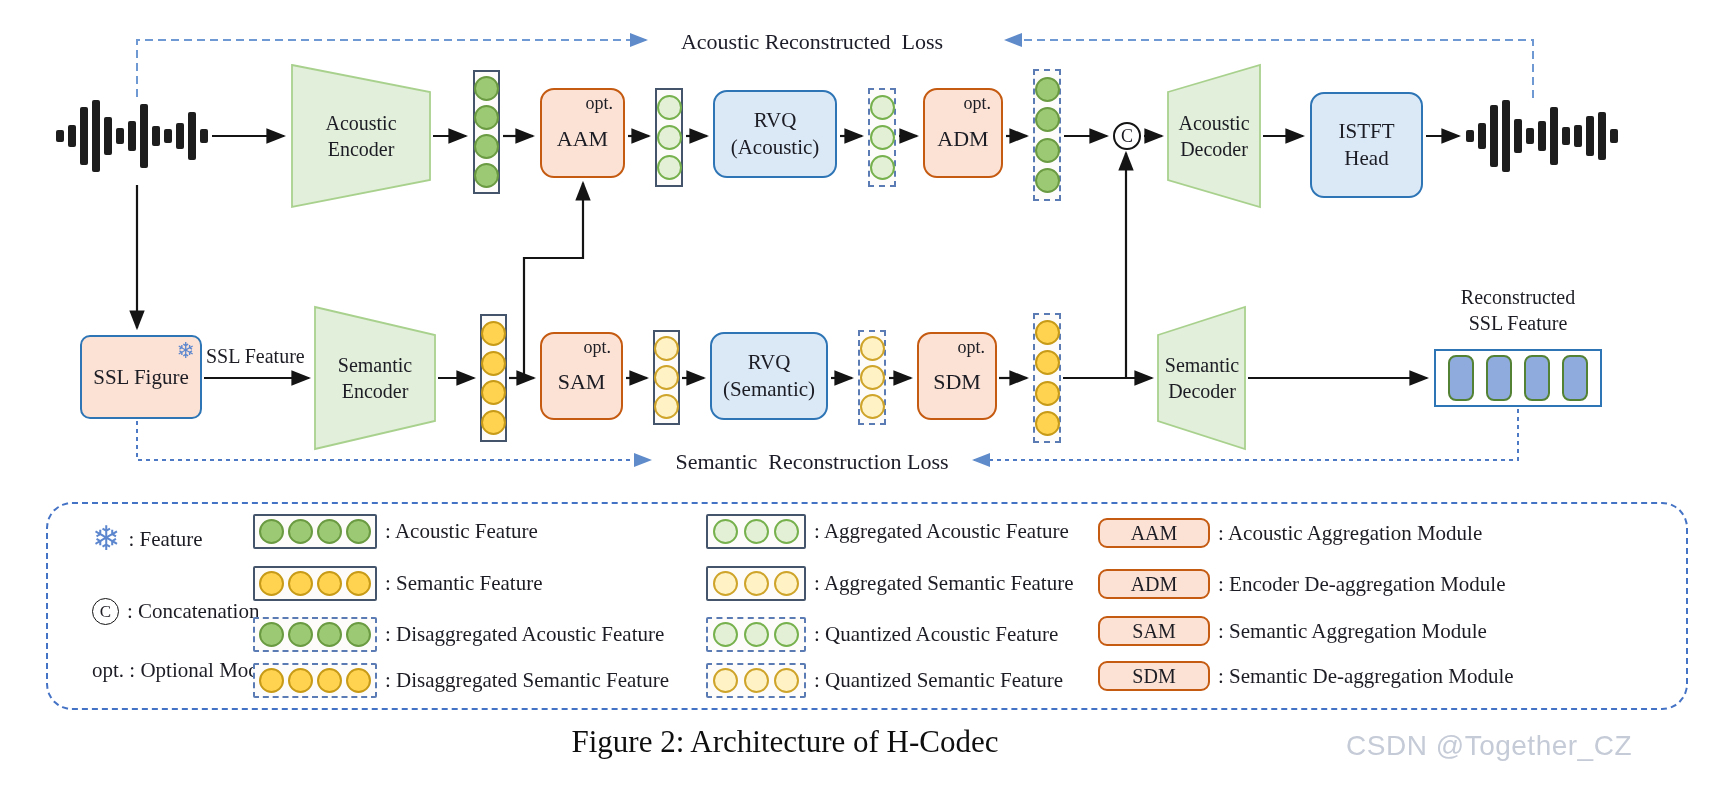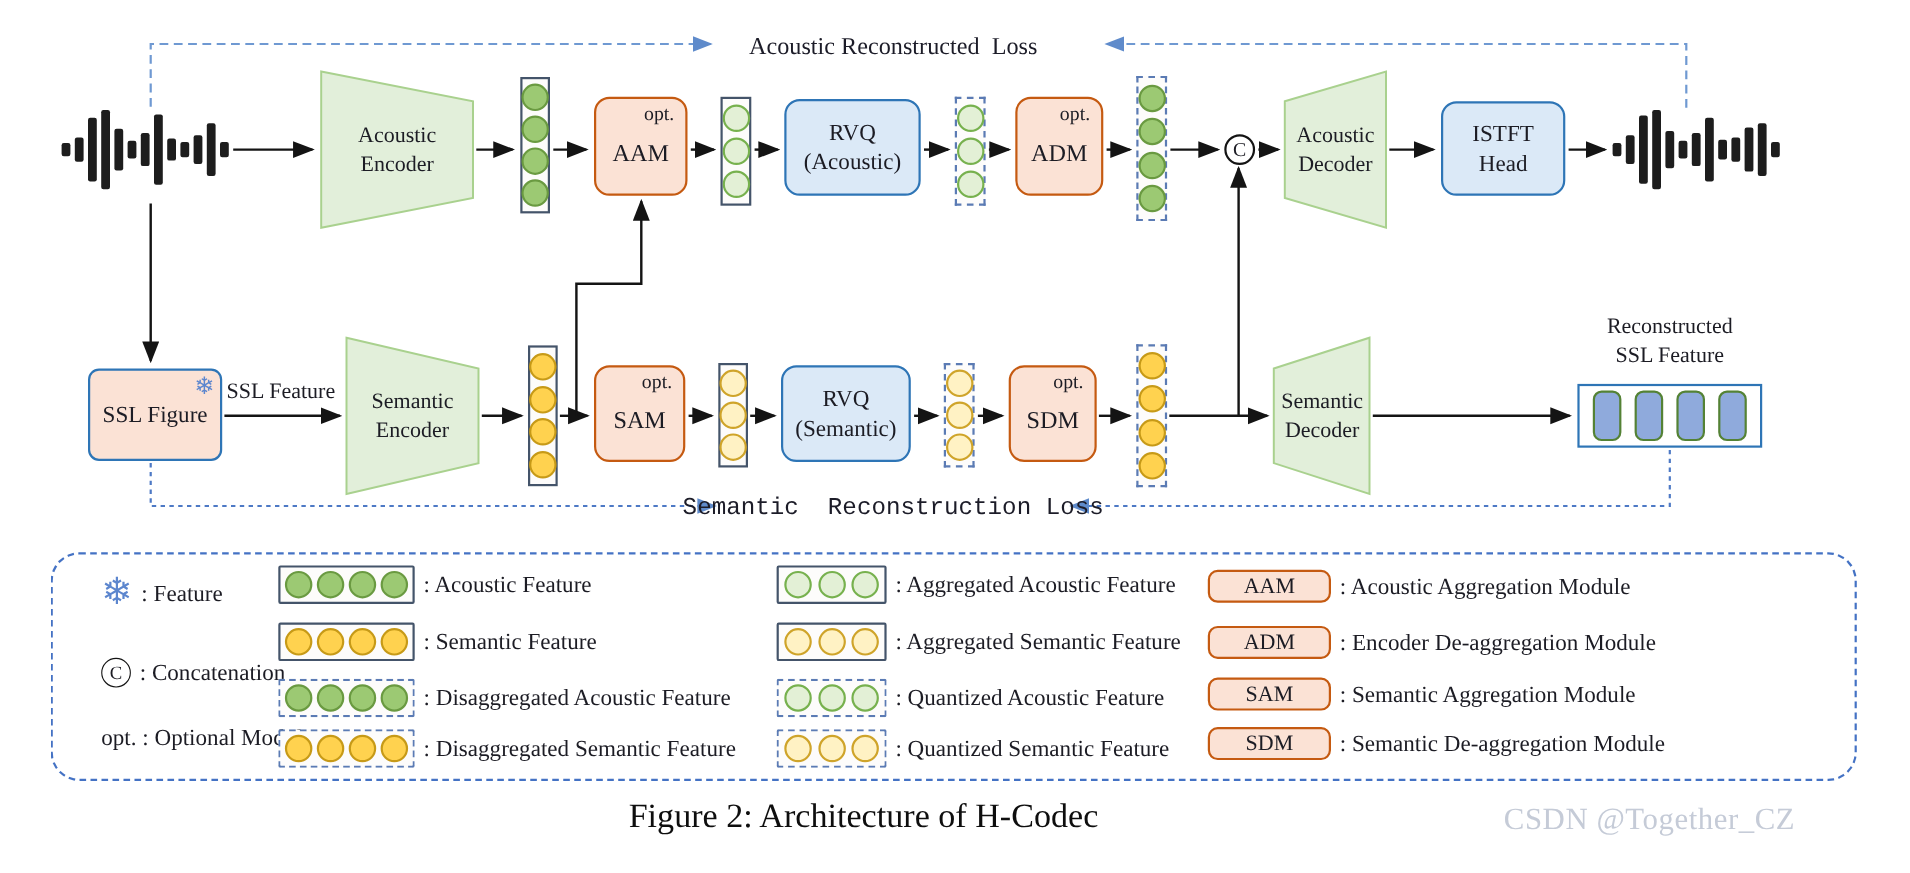--- a/index.html
+++ b/index.html
@@ -48,21 +48,21 @@
   #legend-box{position:absolute;left:46px;top:502px;width:1642px;height:208px;
               border:2.5px dashed #4472c4;border-radius:26px;box-sizing:border-box;}
   .lrow{position:absolute;display:flex;align-items:center;gap:8px;font-size:21px;white-space:pre;}
   .legend-snow{font-size:34px;color:#5c86ce;line-height:1;}
   .ccircle{width:27px;height:27px;border:1.8px solid #141414;border-radius:50%;background:#fff;
            display:flex;align-items:center;justify-content:center;font-size:17px;flex:0 0 auto;box-sizing:border-box;}
   .pill{width:112px;height:30px;background:#fbe2d5;border:2px solid #c55a11;border-radius:9px;
         display:flex;align-items:center;justify-content:center;font-size:20px;flex:0 0 auto;box-sizing:border-box;}
   #caption{position:absolute;left:330px;top:724px;width:910px;text-align:center;font-size:31px;color:#0e0e0e;}
   #watermark{position:absolute;right:104px;top:730px;font-size:28px;color:#c5cbd7;
-             font-family:Liberation Serif, serif;letter-spacing:.5px;margin-left:44px;}
+             font-family:Liberation Sans, sans-serif;letter-spacing:.5px;margin-left:44px;}
 </style>
 </head>
 <body>
 
 <div id="canvas">
 
   <svg id="wires" viewBox="0 0 1736 794" xmlns="http://www.w3.org/2000/svg">
     <defs>
       <marker id="ab" markerWidth="9" markerHeight="8" refX="8" refY="3.5" orient="auto">
         <path d="M0,0 L9,3.5 L0,7 Z" fill="#141414"></path>
@@ -109,21 +109,21 @@
       <line x1="831" y1="378" x2="852" y2="378" marker-end="url(#ab)"></line>
       <line x1="889" y1="378" x2="911" y2="378" marker-end="url(#ab)"></line>
       <line x1="999" y1="378" x2="1027" y2="378" marker-end="url(#ab)"></line>
       <line x1="1063" y1="378" x2="1152" y2="378" marker-end="url(#ab)"></line>
       <line x1="1126" y1="378" x2="1126" y2="153" marker-end="url(#ab)"></line>
       <line x1="1248" y1="378" x2="1427" y2="378" marker-end="url(#ab)"></line>
     </g>
   </svg>
 
   <div class="lossline" style="left:612px;top:29px;width:400px;">Acoustic Reconstructed  Loss</div>
-  <div class="lossline" style="left:612px;top:449px;width:400px;font-family:Liberation Mono, monospace;">Semantic  Reconstruction Loss</div>
+  <div class="lossline" style="left:612px;top:449px;width:400px;">Semantic  Reconstruction Loss</div>
 
   <div class="wave" style="left:56px;top:91px;width:152px;height:90px;">
       <span class="wbar" style="height: 12px;"></span>
       <span class="wbar" style="height: 22px;"></span>
       <span class="wbar" style="height: 58px;"></span>
       <span class="wbar" style="height: 72px;"></span>
       <span class="wbar" style="height: 38px;"></span>
       <span class="wbar" style="height: 16px;"></span>
       <span class="wbar" style="height: 30px;"></span>
       <span class="wbar" style="height: 64px;"></span>
@@ -180,21 +180,21 @@
     </div>
 
   <div class="cnode" style="left:1113px;top:122px;">
     <span>C</span>
   </div>
 
   <div class="trap-label" style="left:1168px;top:100px;width:92px;height:72px;">
     <span><span>Acoustic</span><br><span>Decoder</span></span>
   </div>
 
-  <div class="bluebox" style="left:1310px;top:92px;width:113px;height:86px;">
+  <div class="bluebox" style="left:1310px;top:92px;width:113px;height:106px;">
     <span>ISTFT</span>
     <span>Head</span>
   </div>
 
   <div class="wave" style="left:1466px;top:91px;width:152px;height:90px;">
       <span class="wbar" style="height: 12px;"></span>
       <span class="wbar" style="height: 26px;"></span>
       <span class="wbar" style="height: 62px;"></span>
       <span class="wbar" style="height: 72px;"></span>
       <span class="wbar" style="height: 34px;"></span>

